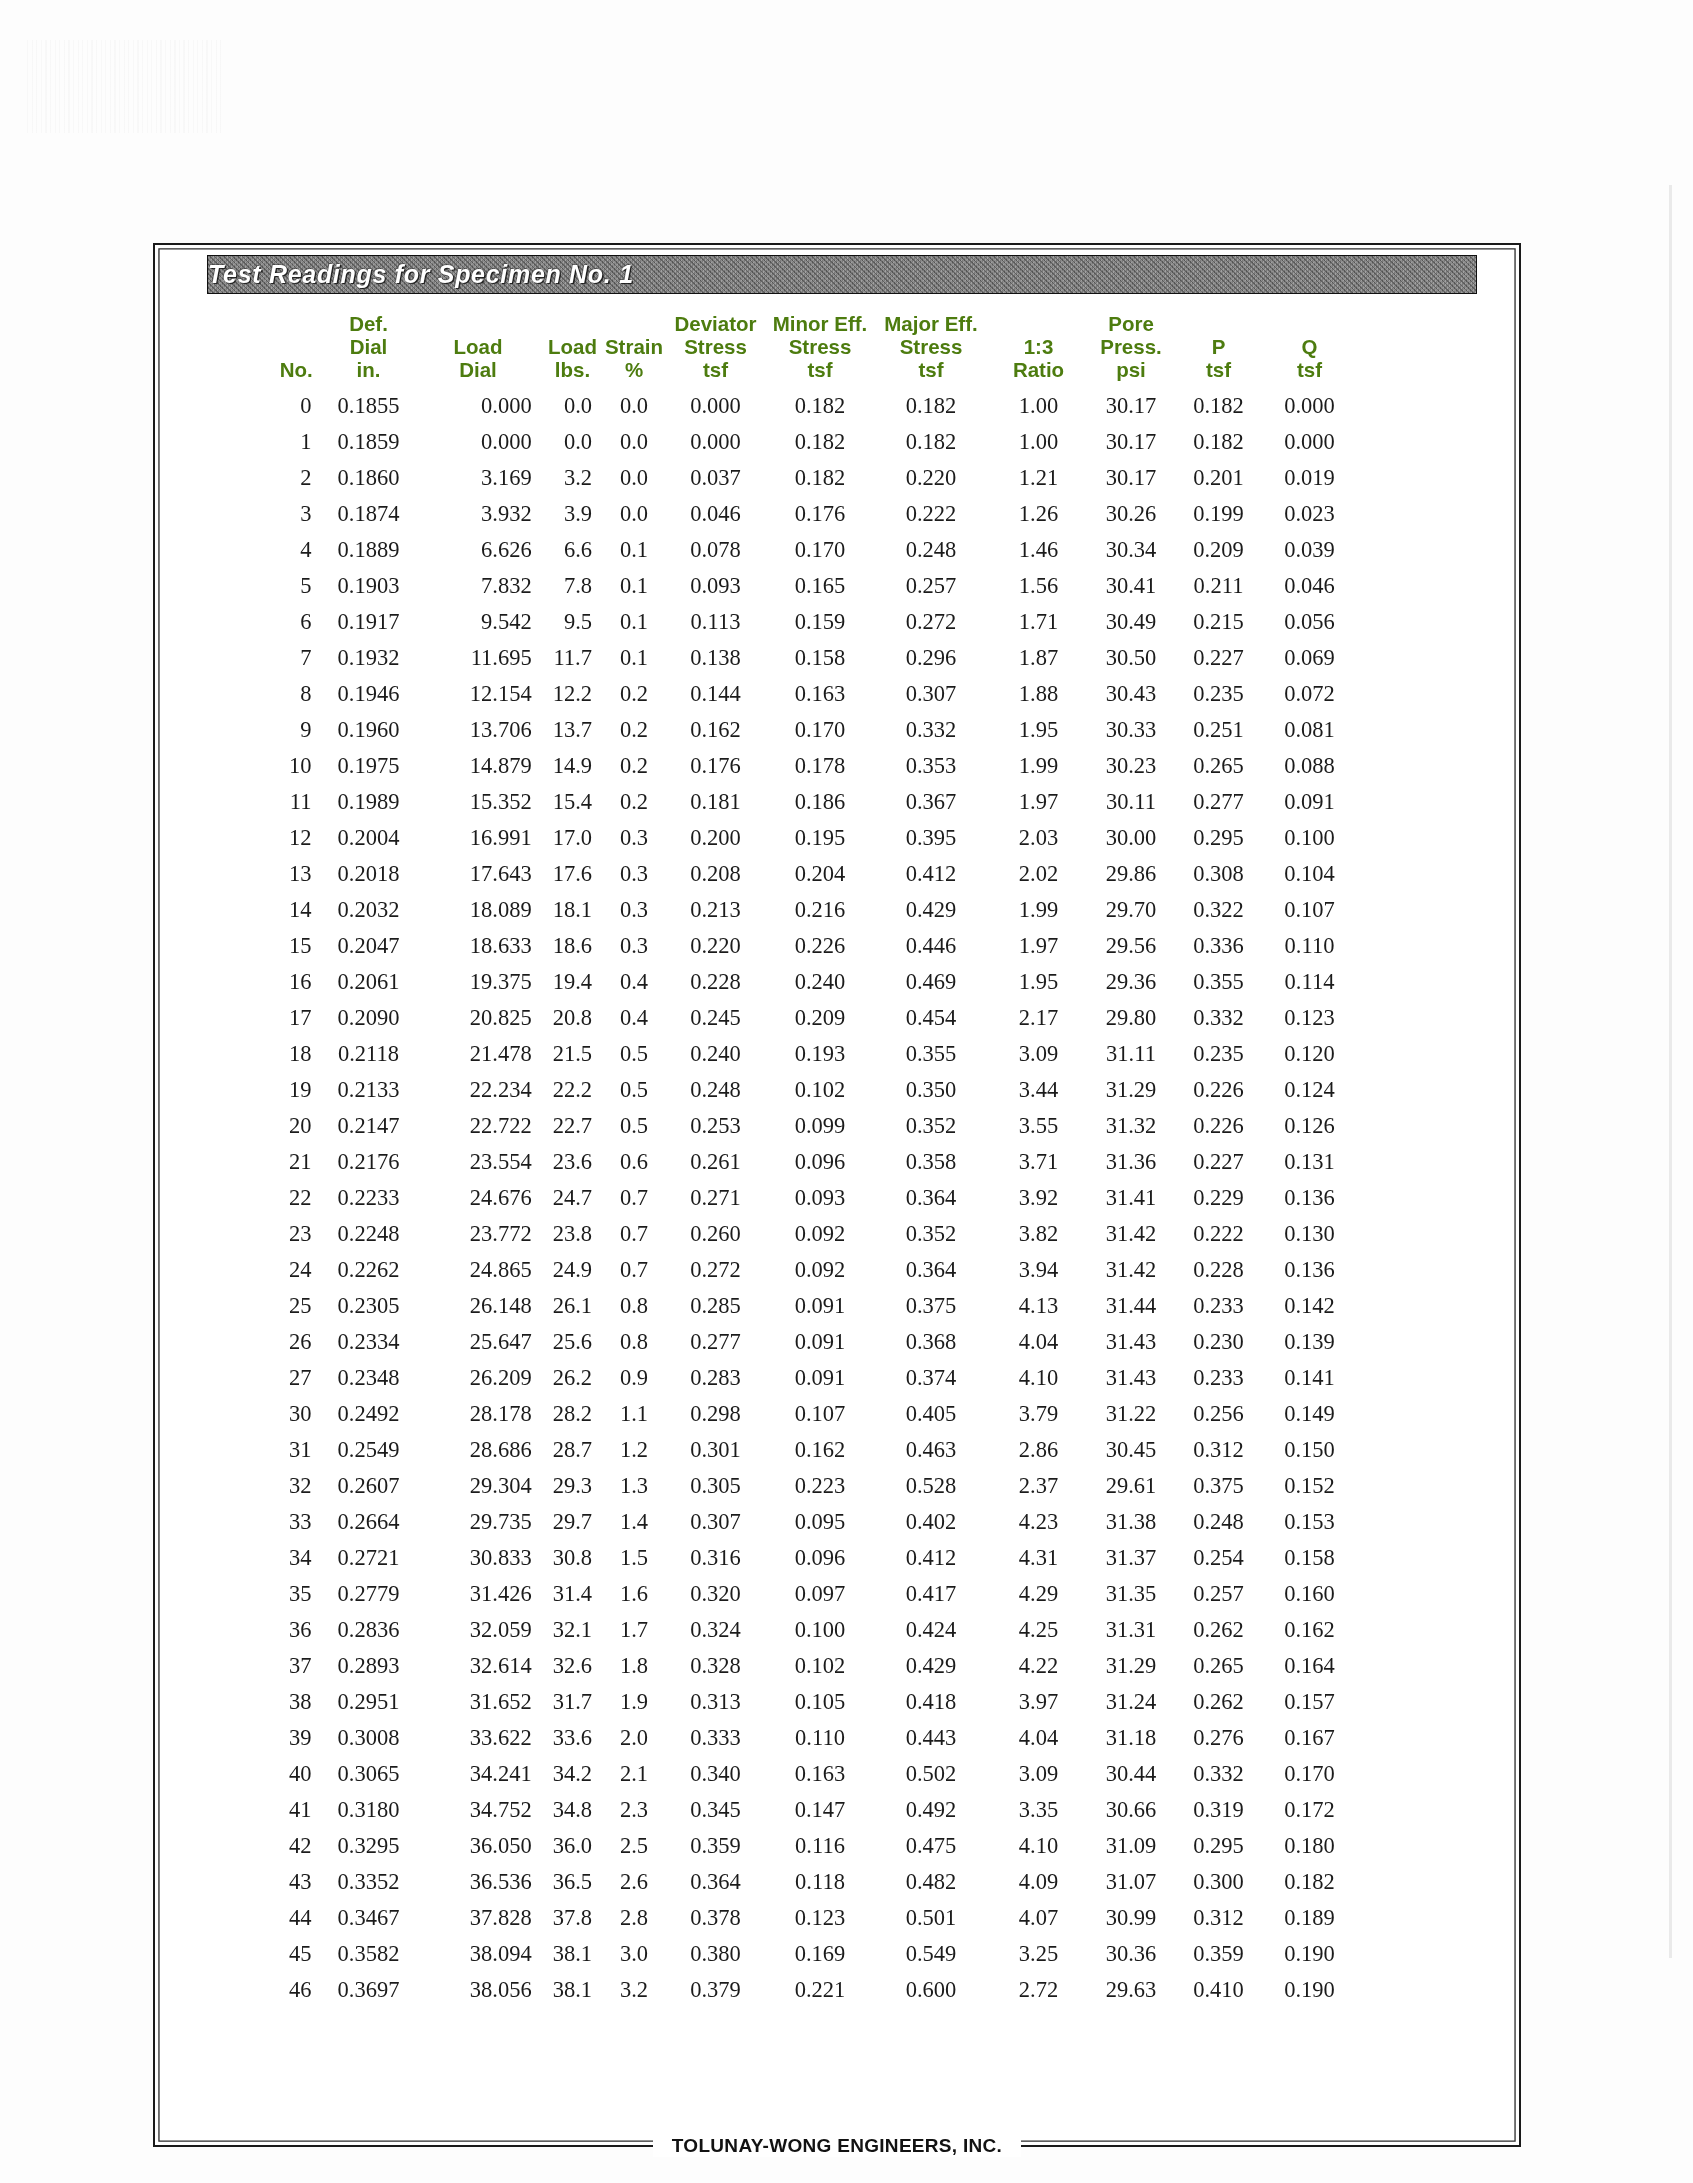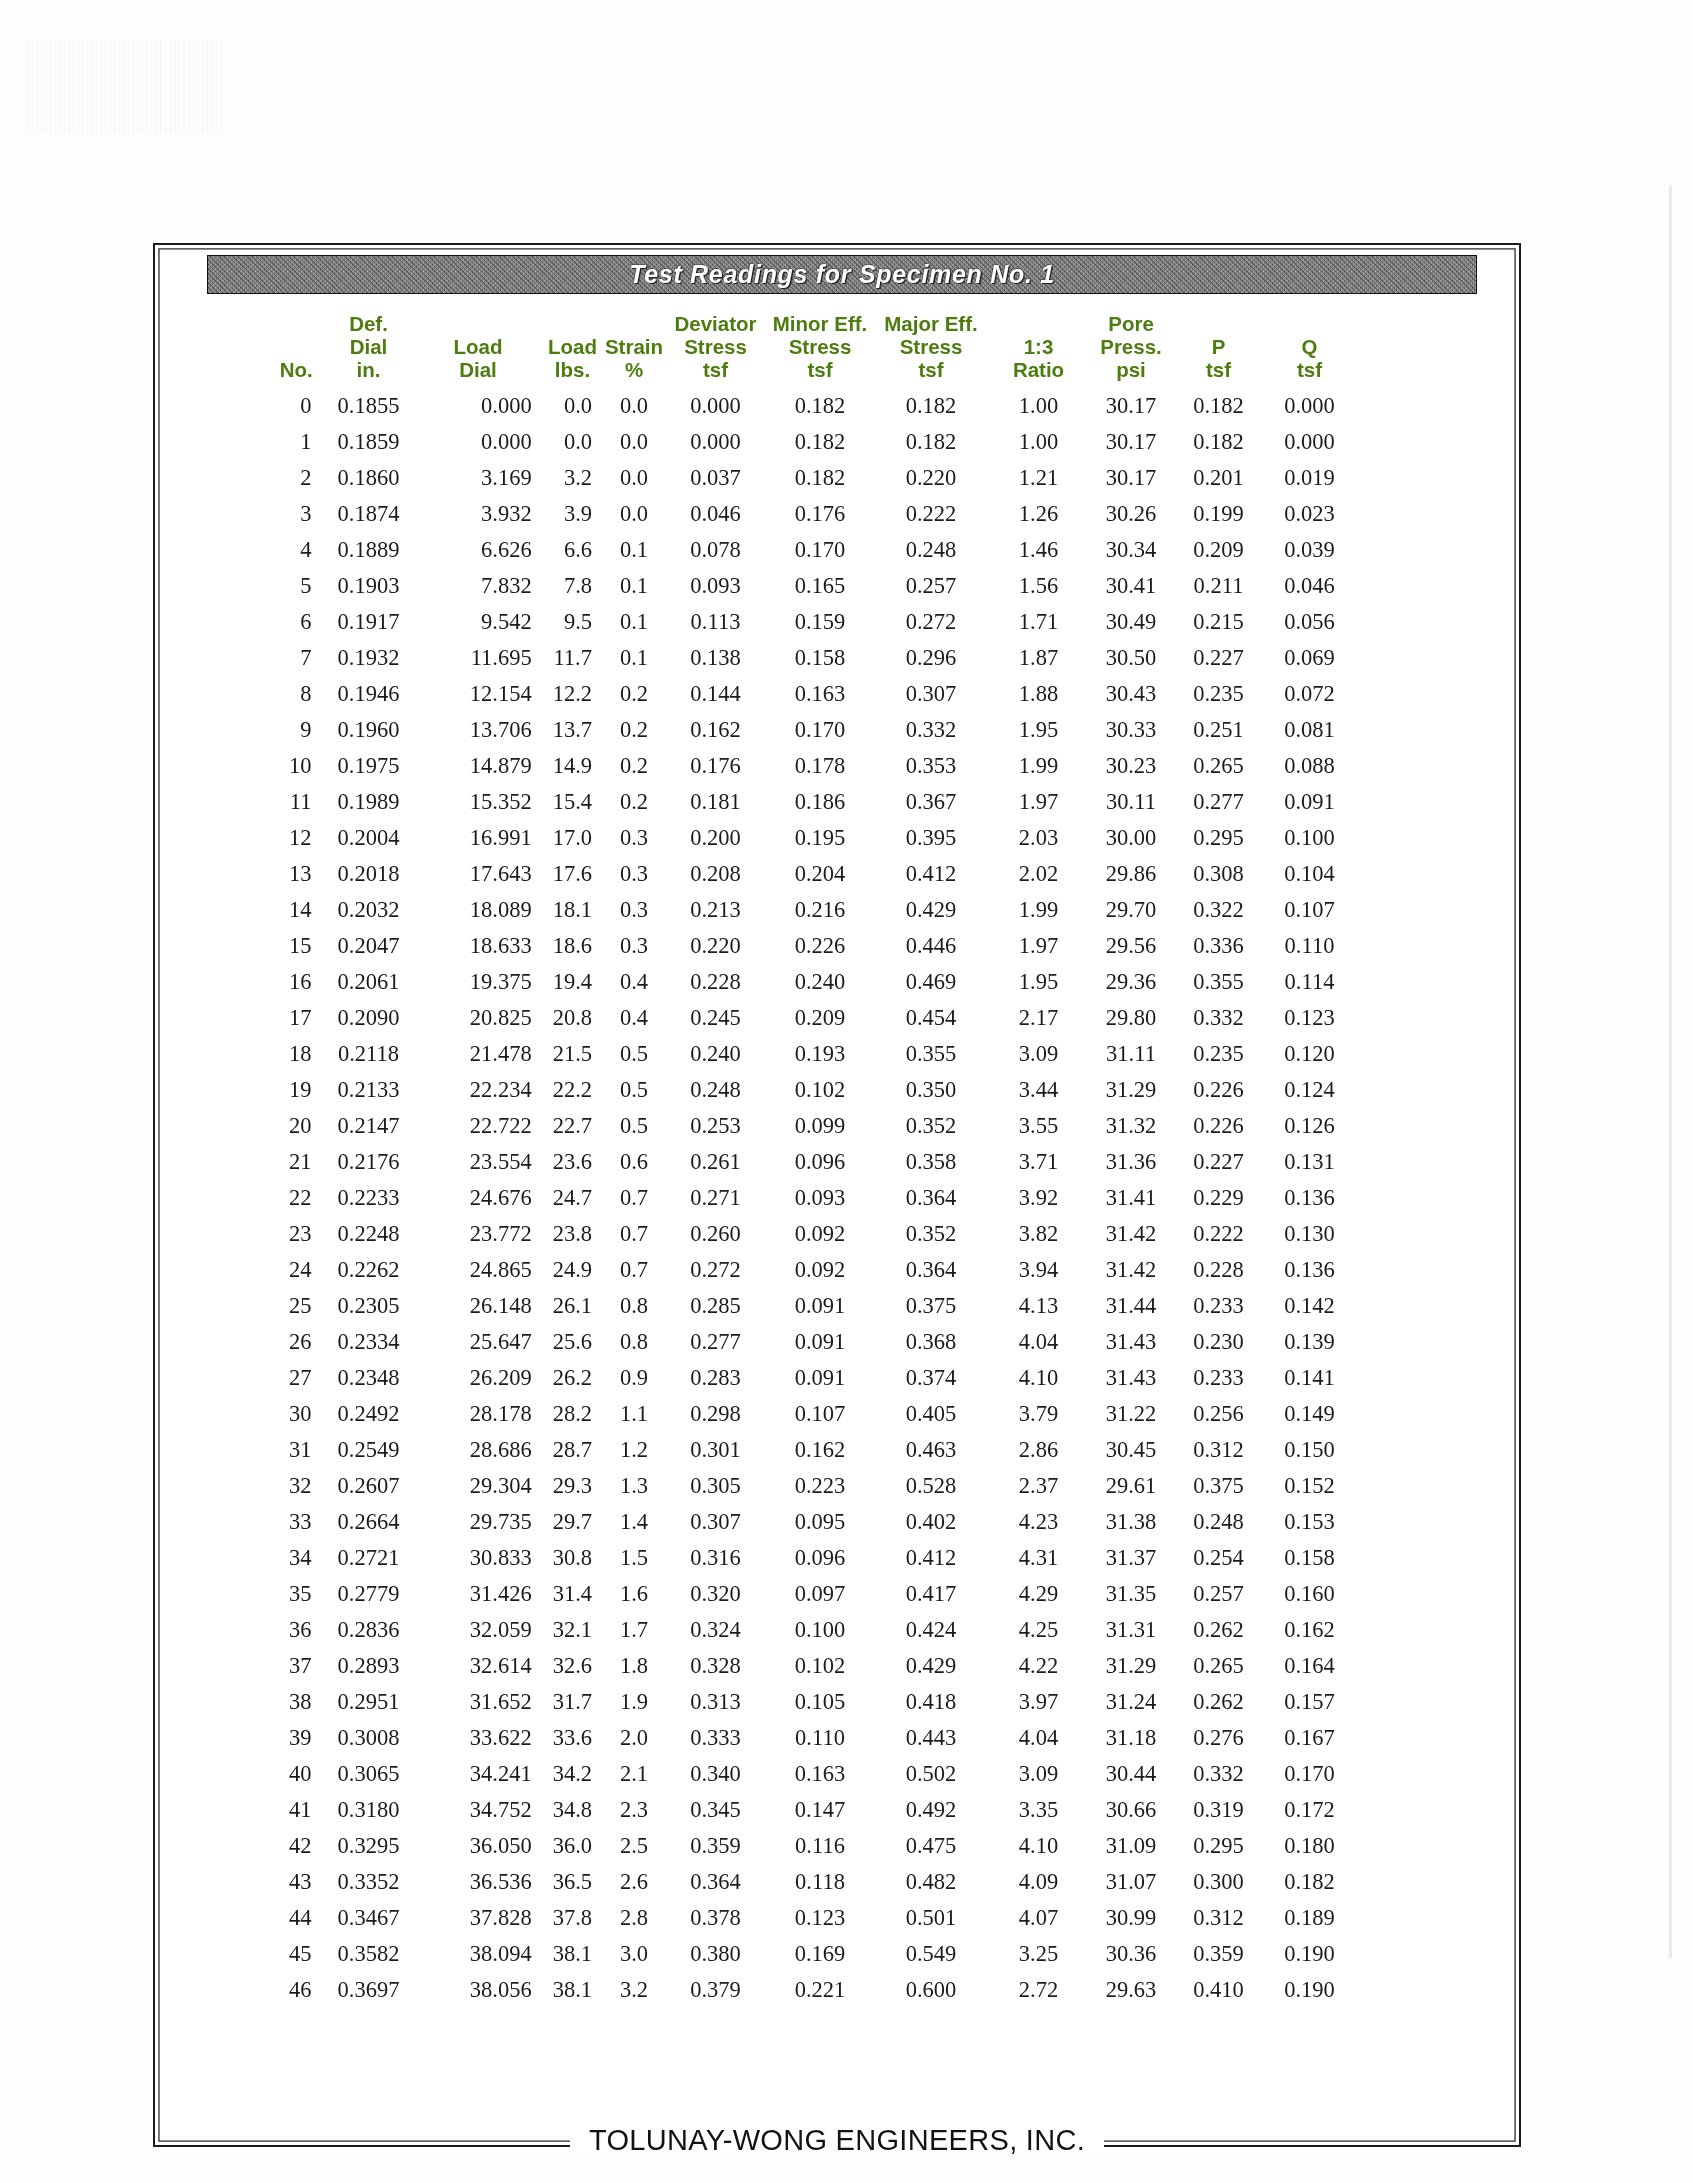--- a/index.html
+++ b/index.html
@@ -55,21 +55,20 @@
     top: 10px;
     height: 37px;
     border: 1.3px solid #101010;
     background-color: #8d8d8d;
     background-image:
       repeating-linear-gradient(45deg,  rgba(0,0,0,0.30) 0 1.3px, transparent 1.3px 3.3px),
       repeating-linear-gradient(-45deg, rgba(255,255,255,0.18) 0 1.3px, transparent 1.3px 3.3px),
       repeating-linear-gradient(90deg,  rgba(60,60,60,0.25) 0 0.7px, transparent 0.7px 2px);
     display: flex;
     align-items: center;
-    justify-content: center;
   }
   .title-text {
     font-family: "Liberation Sans", sans-serif;
     font-style: italic;
     font-weight: bold;
     font-size: 25px;
     letter-spacing: 0.7px;
     color: #ffffff;
     text-shadow: 1.3px 1.3px 0.7px rgba(15,15,15,0.85), -0.7px -0.7px 0 rgba(50,50,50,0.5);
     white-space: nowrap;
@@ -110,22 +109,22 @@
     left: 0;
     right: 0;
     bottom: -12px;
     text-align: center;
   }
   .footer-text {
     display: inline-block;
     background: #ffffff;
     padding: 0 18.5px;
     font-family: "Liberation Sans", sans-serif;
-    font-weight: normal;
-    font-size: 29px;
+    font-weight: bold;
+    font-size: 19px;
     letter-spacing: 0.3px;
     color: #121212;
     white-space: nowrap;
   }
 </style>
 </head>
 <body>
 
 <div class="page">
   <div class="artifact-topleft"></div>

